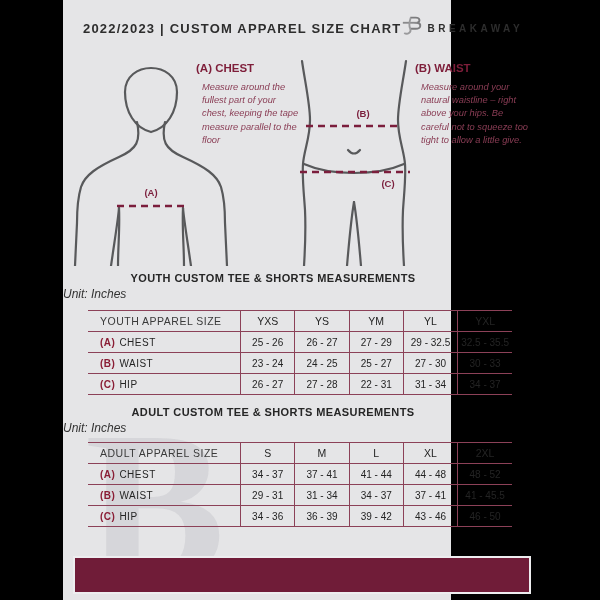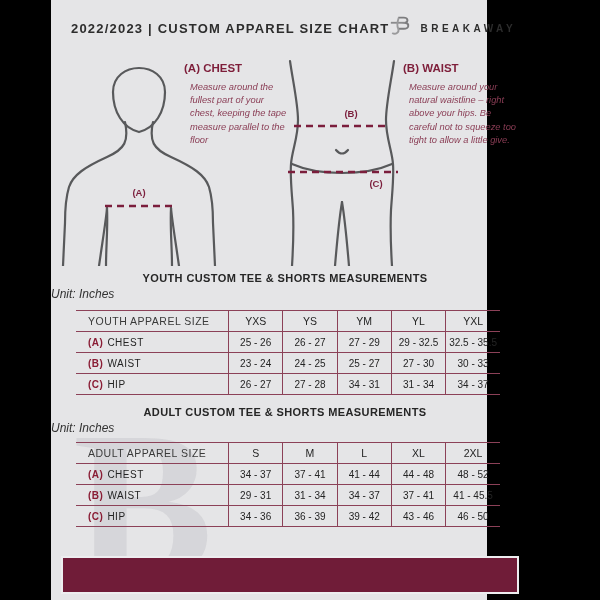--- a/index.html
+++ b/index.html
@@ -1,24 +1,24 @@
 <!DOCTYPE html>
 <html><head>
 <meta charset="utf-8">
 <style>
   html,body{margin:0;padding:0;background:#000;}
   .canvas{position:relative;width:600px;height:600px;background:#000;overflow:hidden;
           font-family:"Liberation Sans",sans-serif;}
-  .page{position:absolute;left:51px;top:0;width:436px;height:600px;background:#e5e5e7;}
+  .page{position:absolute;left:63px;top:0;width:388px;height:600px;background:#e5e5e7;}
 
   
   .header{position:absolute;top:14px;left:0;width:100%;display:flex;align-items:center;
           justify-content:space-between;padding:0 20px;box-sizing:border-box;}
   .title{font-weight:bold;font-size:13px;letter-spacing:1.2px;color:#2d2d2d;white-space:nowrap;}
-  .brand{display:flex;align-items:center;gap:7px;}
+  .brand{display:flex;align-items:center;gap:2px;}
   .brand-name{font-weight:bold;font-size:10px;letter-spacing:3.5px;color:#2d2d2d;}
 
   
   .g-block{position:absolute;z-index:1;}
   .g-head{font-weight:bold;font-size:11.5px;color:#7e1e3a;margin:0 0 7px 0;}
   .g-body{font-style:italic;font-size:9.3px;line-height:1.42;color:#8a3d55;margin:6px;white-space:pre-line;}
   .fig{position:absolute;}
 
   
   .section-title{position:absolute;width:100%;text-align:center;font-weight:bold;
@@ -135,21 +135,21 @@
         <td>23 - 24</td>
         <td>24 - 25</td>
         <td>25 - 27</td>
         <td>27 - 30</td>
         <td>30 - 33</td>
       </tr>
       <tr>
         <td class="lbl"><span class="pfx">(C)</span><span class="mname">HIP</span></td>
         <td>26 - 27</td>
         <td>27 - 28</td>
-        <td>34 - 31</td>
+        <td>22 - 31</td>
         <td>31 - 34</td>
         <td>34 - 37</td>
       </tr>
     </tbody>
       </table>
 
     <div class="section-title" style="top:406px;">ADULT CUSTOM TEE &amp; SHORTS MEASUREMENTS</div>
     <div class="unit" style="top:421px;">Unit: Inches</div>
 
     <table class="size-table" style="top:442px;">

